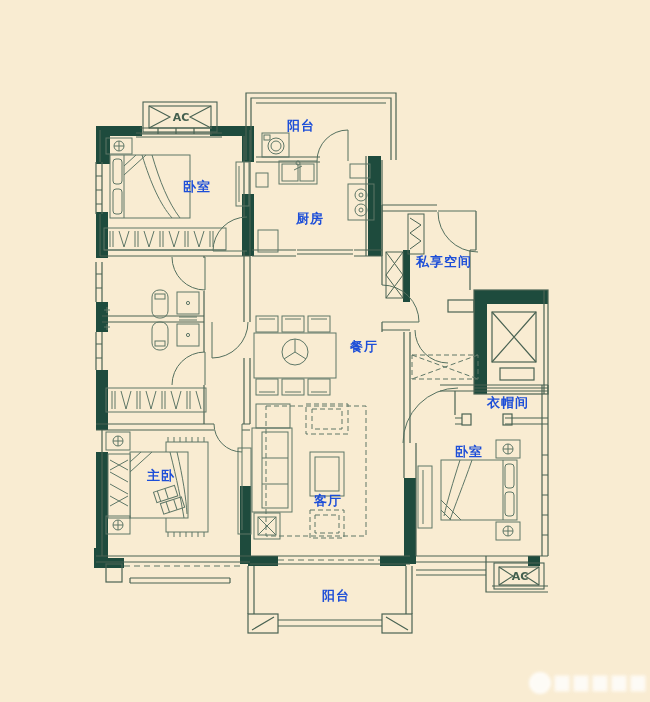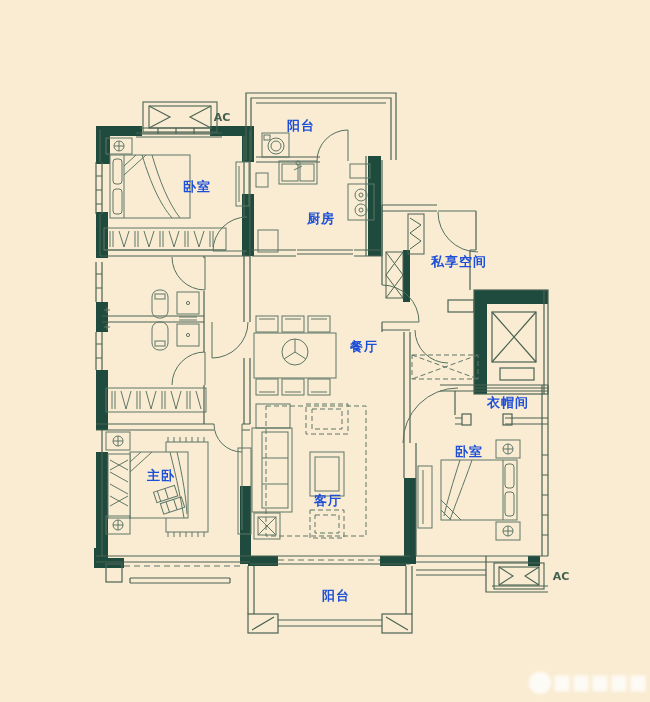--- a/index.html
+++ b/index.html
@@ -2,21 +2,21 @@
 <html><head>
 <meta charset="utf-8">
 <style>
   html,body{margin:0;padding:0;}
   .stage{position:relative;width:650px;height:702px;background:#f9ecd2;overflow:hidden;
          font-family:"DejaVu Sans",sans-serif;}
   .stage svg{position:absolute;left:0;top:0;}
   .room-label{position:absolute;transform:translate(-50%,-50%);color:#1d4ed8;
     font-size:13px;font-weight:bold;letter-spacing:1px;white-space:nowrap;}
   .ac-label{position:absolute;transform:translate(-50%,-50%);color:#44604f;
-    font-size:11px;font-weight:bold;letter-spacing:0;margin-left:41px;}
+    font-size:11px;font-weight:bold;letter-spacing:0;}
   .watermark{position:absolute;right:4px;bottom:8px;display:flex;align-items:center;gap:3px;
     filter:blur(1.8px);opacity:.82;}
   .watermark .wm-logo{width:22px;height:22px;border-radius:50%;background:#fff;}
   .watermark .wm-glyph{width:16px;height:17px;background:#fff;border-radius:2px;
     box-shadow:inset 0 0 0 2px rgba(249,236,210,.35);}
 </style>
 </head>
 <body>
 
 <div class="stage">
@@ -288,22 +288,22 @@
     <circle cx="508" cy="531" r="5"></circle>
         <path d="M503,531 H513 M508,526 V536"></path>
     <rect x="418" y="466" width="14" height="62"></rect>
         <path d="M423,470 V524"></path>
   </g>
 
 </svg>
 
   <div class="room-label" style="left:197px;top:187px">卧室</div>
   <div class="room-label" style="left:301px;top:126px">阳台</div>
-  <div class="room-label" style="left:321px;top:219px">厨房</div>
-  <div class="room-label" style="left:459px;top:262px">私享空间</div>
+  <div class="room-label" style="left:310px;top:219px">厨房</div>
+  <div class="room-label" style="left:444px;top:262px">私享空间</div>
   <div class="room-label" style="left:364px;top:347px">餐厅</div>
   <div class="room-label" style="left:508px;top:403px">衣帽间</div>
   <div class="room-label" style="left:469px;top:452px">卧室</div>
   <div class="room-label" style="left:161px;top:476px">主卧</div>
   <div class="room-label" style="left:328px;top:501px">客厅</div>
   <div class="room-label" style="left:336px;top:596px">阳台</div>
 
   <div class="ac-label" style="left:181px;top:117px">AC</div>
   <div class="ac-label" style="left:520px;top:576px">AC</div>
 

